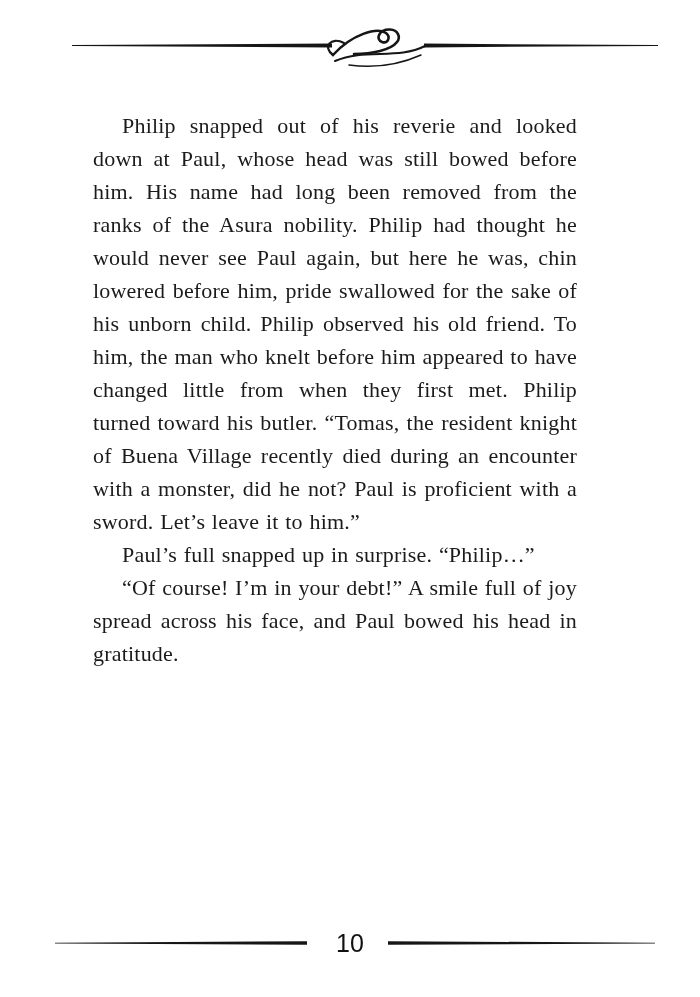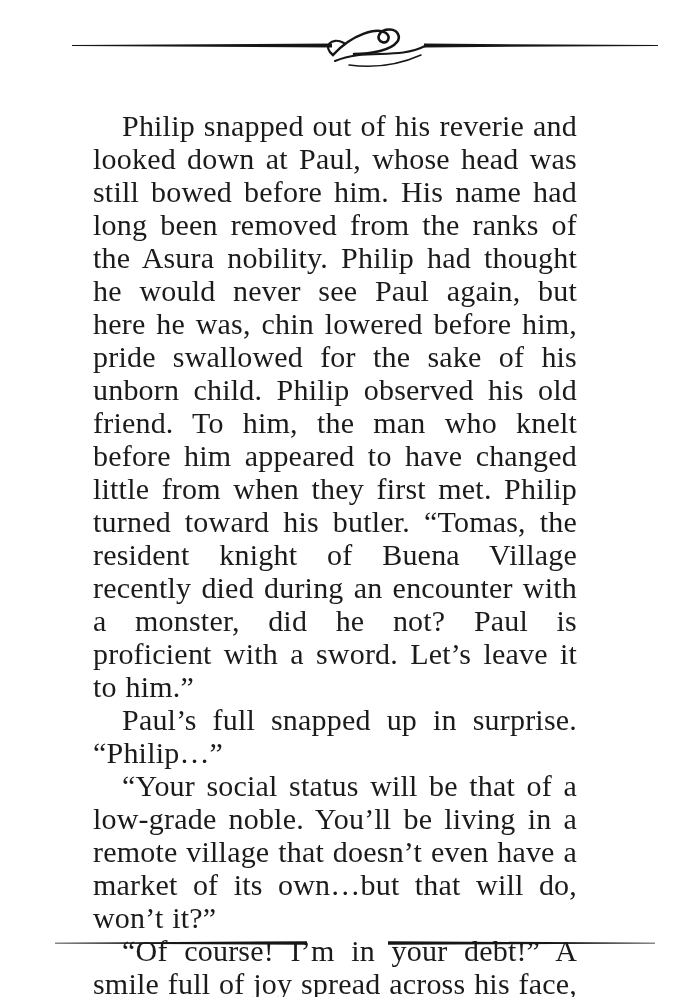--- a/index.html
+++ b/index.html
@@ -25,21 +25,21 @@
   .text-block {
     position: absolute;
     left: 93px;
     top: 109px;
     width: 484px;
   }
   .text-block p {
     margin: 0;
     padding: 0;
     font-family: "Liberation Serif", serif;
-    font-size: 30px;
+    font-size: 22px;
     line-height: 33px;
     color: #1b1b1b;
     text-align: justify;
     text-indent: 29px;
     letter-spacing: 0.2px;
     word-spacing: 1px;
   }
   .footer-rules {
     position: absolute;
     top: 925px;
@@ -74,24 +74,24 @@
       <path stroke-width="2.2" d="M344 27 C331 20 322 31 333 39"></path>
       <path stroke-width="2.6" d="M333 39 C352 18 377 11 386 17 C391 21 388 28 382 26 C375 23.5 379 13 390 13.5 C398 14 401 21 397 26 C391 34 372 38 354 38"></path>
       <path stroke-width="2.0" d="M335 45 C365 32 398 44 425 30"></path>
       <path stroke-width="1.5" d="M349 49 C378 53 403 47 421 39"></path>
     </g>
   </svg>
 
   <main class="text-block">
     <p>Philip snapped out of his reverie and looked down at Paul, whose head was still bowed before him. His name had long been removed from the ranks of the Asura nobility. Philip had thought he would never see Paul again, but here he was, chin lowered before him, pride swallowed for the sake of his unborn child. Philip observed his old friend. To him, the man who knelt before him appeared to have changed little from when they first met. Philip turned toward his butler. “Tomas, the resident knight of Buena Village recently died during an encounter with a monster, did he not? Paul is proficient with a sword. Let’s leave it to him.”</p>
     <p>Paul’s full snapped up in surprise. “Philip…”</p>
-    <p>“Your social status will be that of a low-grade noble. You’ll be living in a remote village that doesn’t even have a market of its own…but that will do, won’t it?”</p>
     <p>“Of course! I’m in your debt!” A smile full of joy spread across his face, and Paul bowed his head in gratitude.</p>
   </main>
 
   <svg class="footer-rules" viewBox="0 0 700 40" xmlns="http://www.w3.org/2000/svg" aria-hidden="true">
     <g fill="#161616" stroke="none">
       <polygon points="55,17.7 307,16.2 307,19.8 55,18.5"></polygon>
       <polygon points="388,16.2 655,17.7 655,18.5 388,19.8"></polygon>
     </g>
   </svg>
+  <div class="page-number">10</div>
 
 </div>
 
 </body></html>

